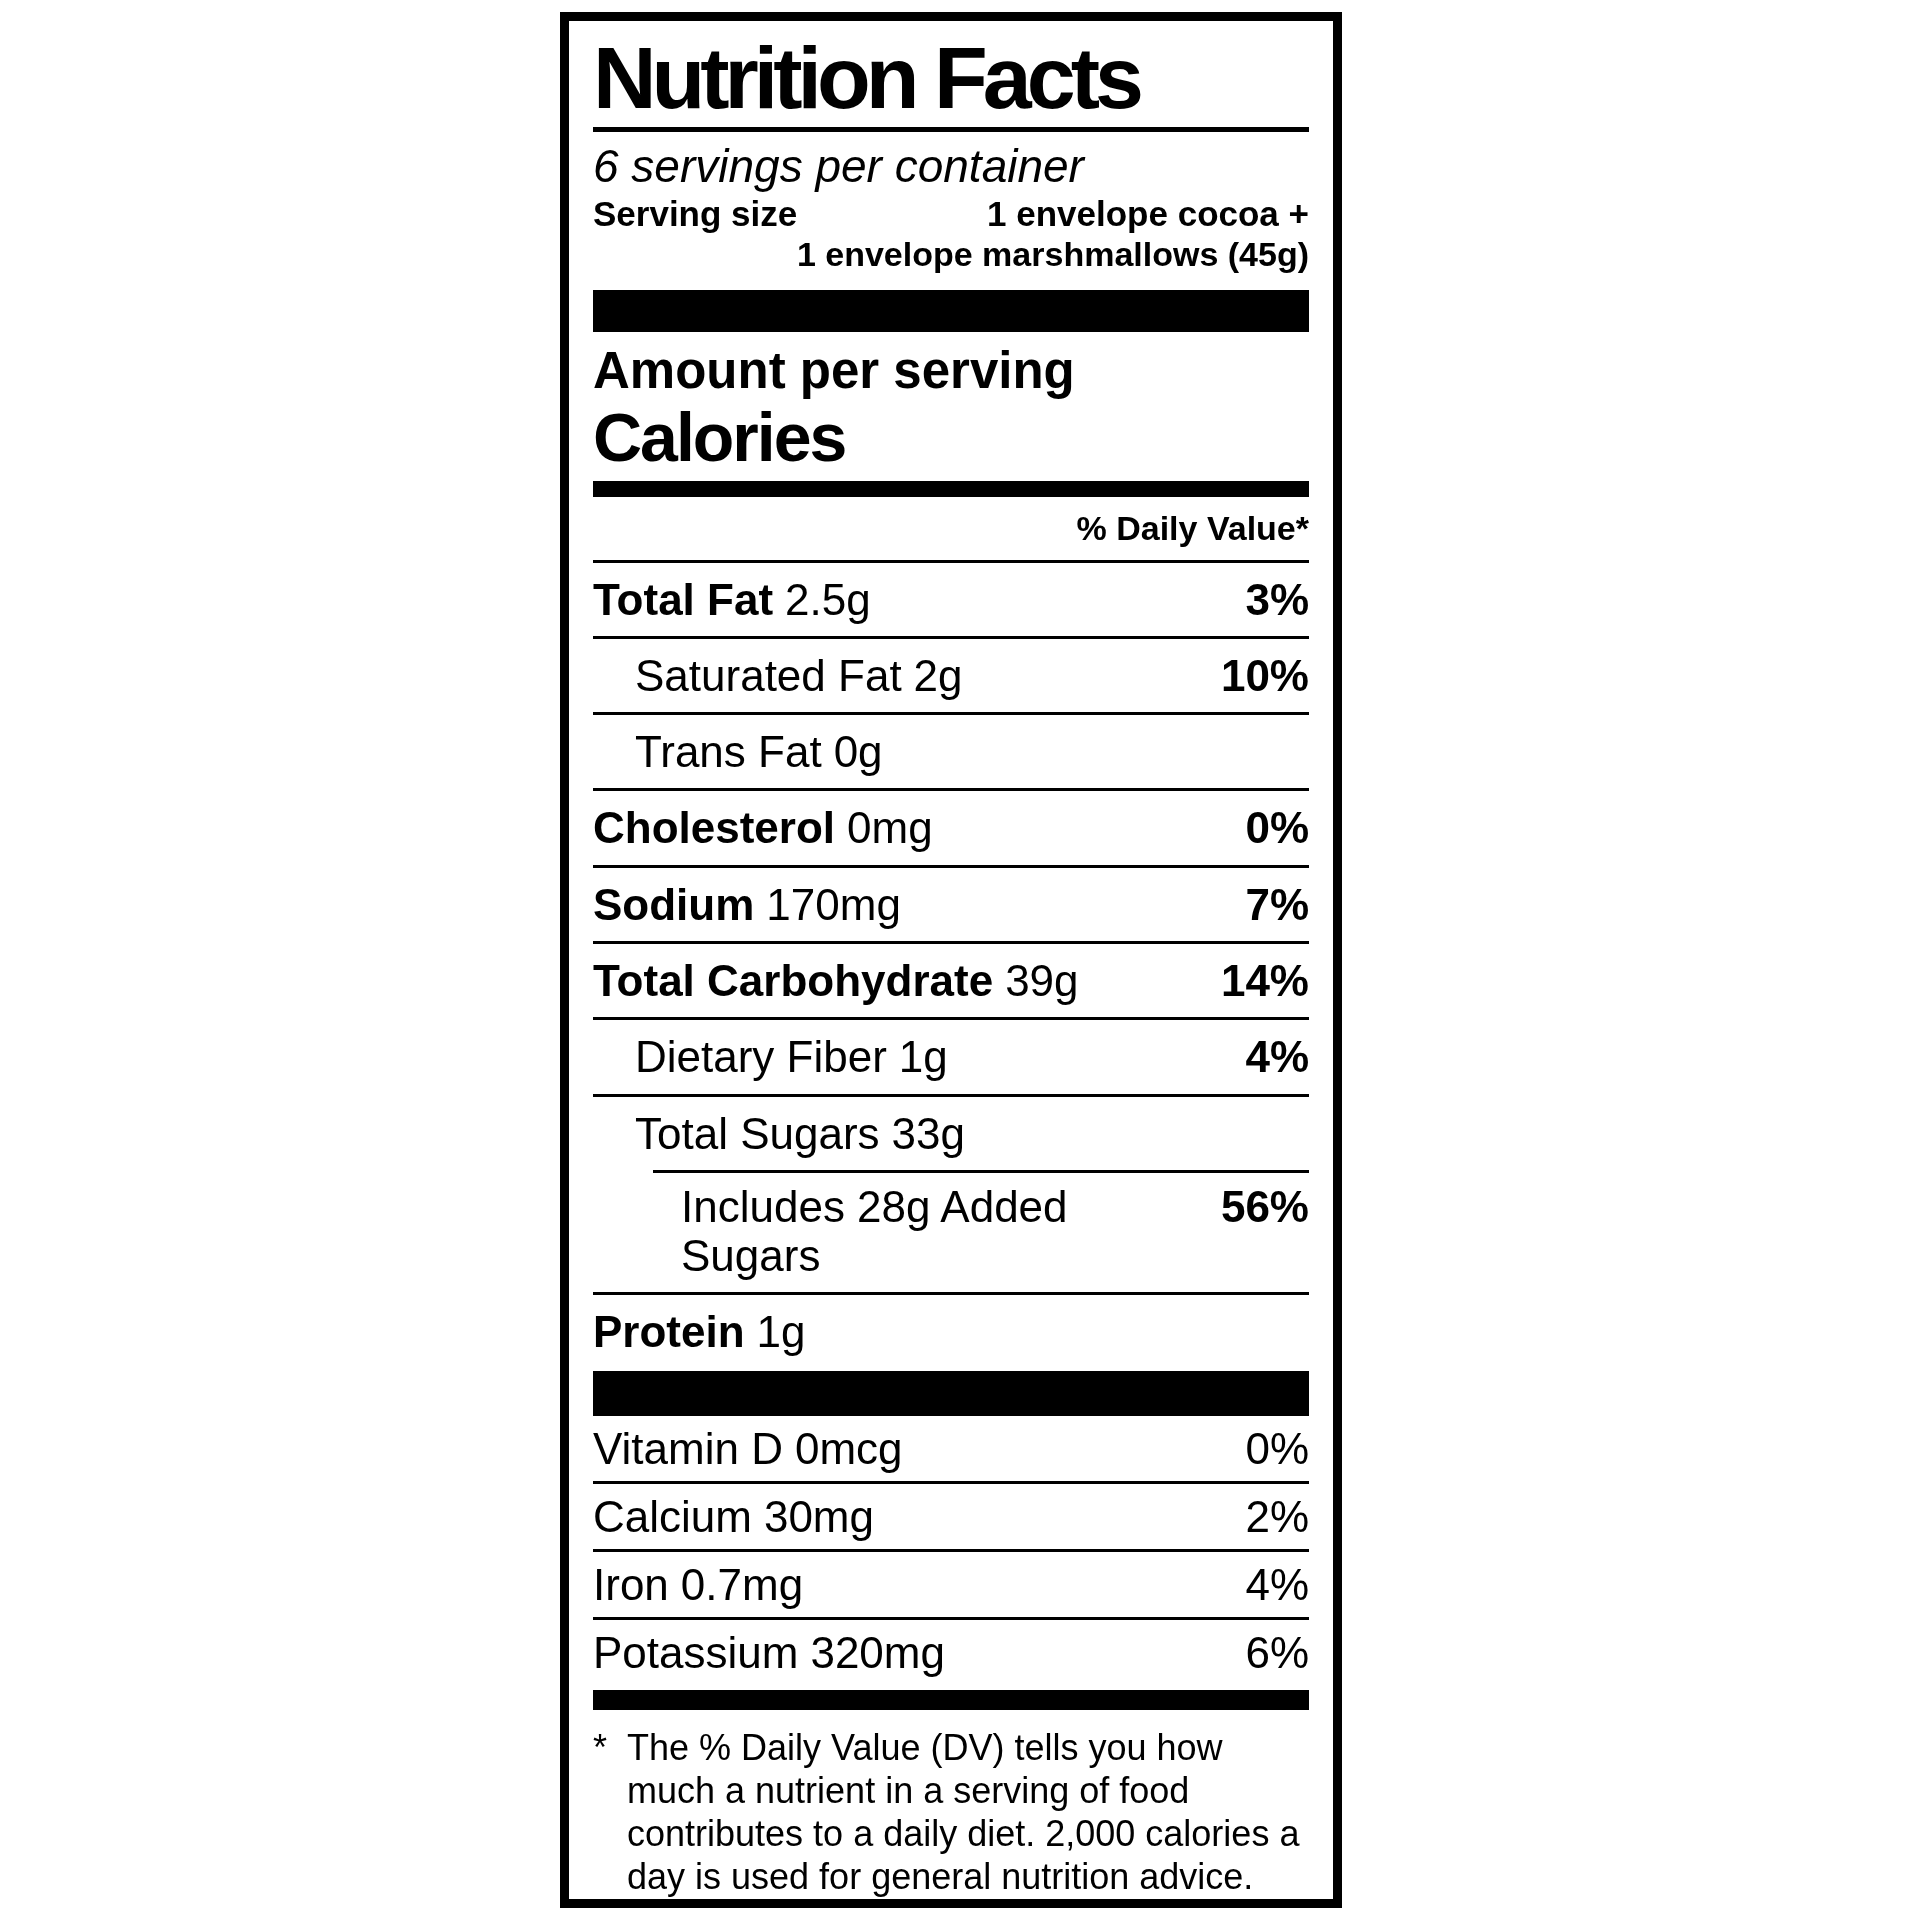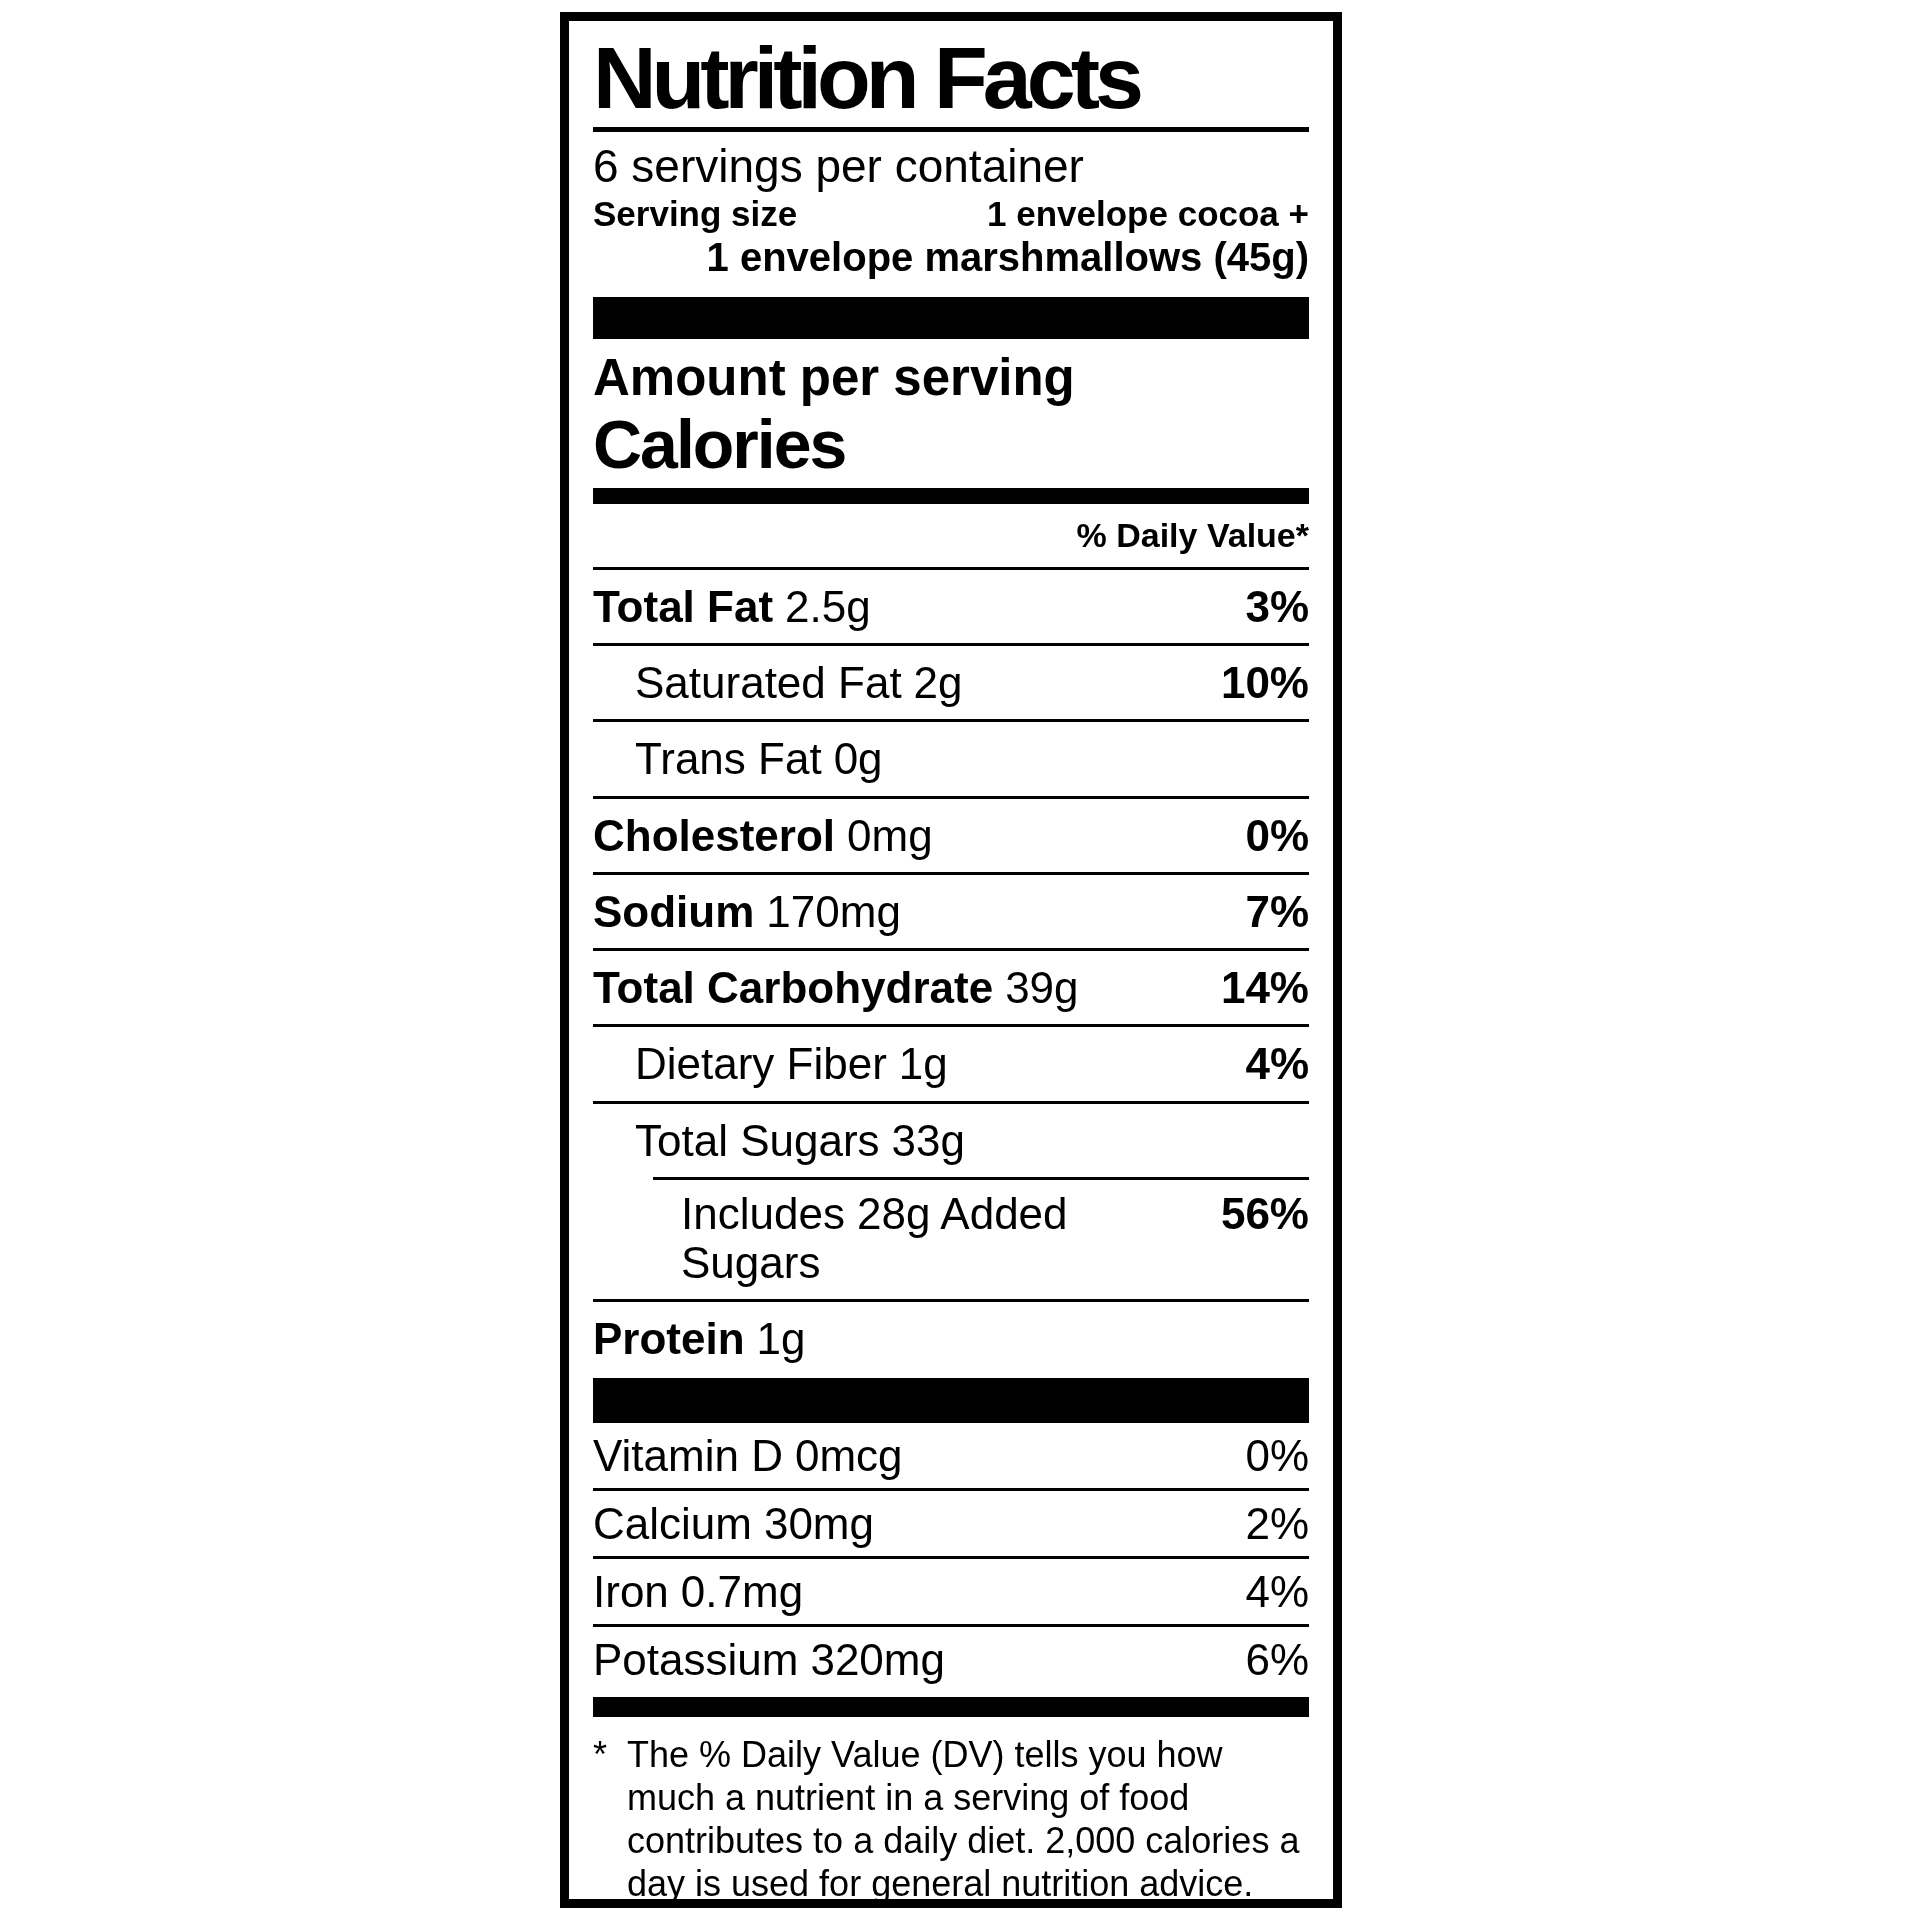--- a/index.html
+++ b/index.html
@@ -37,31 +37,32 @@
     white-space: nowrap;
   }
   .title-rule {
     height: 5px;
     background: #000;
     margin: 4px 0 8px 0;
   }
   .servings-line {
     font-size: 46px;
     line-height: 1.15;
+    font-style: italic;
   }
   .serving-size-line {
     display: flex;
     justify-content: space-between;
     font-size: 35px;
     font-weight: bold;
     line-height: 1.18;
   }
   .serving-size-line2 {
     text-align: right;
-    font-size: 40px;
+    font-size: 34px;
     font-weight: bold;
     line-height: 1.18;
   }
   .bar-thick {
     height: 42px;
     background: #000;
     margin: 16px 0 10px 0;
   }
   .amount-per-serving {
     font-size: 51px;

